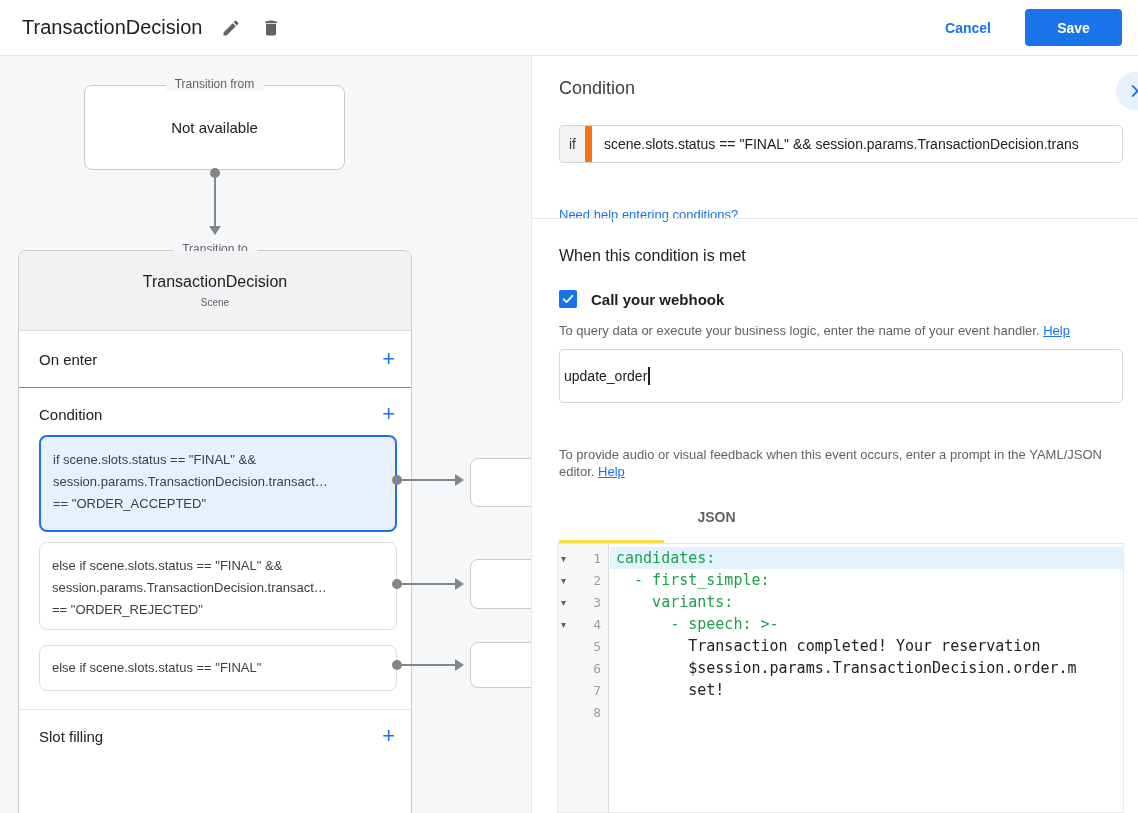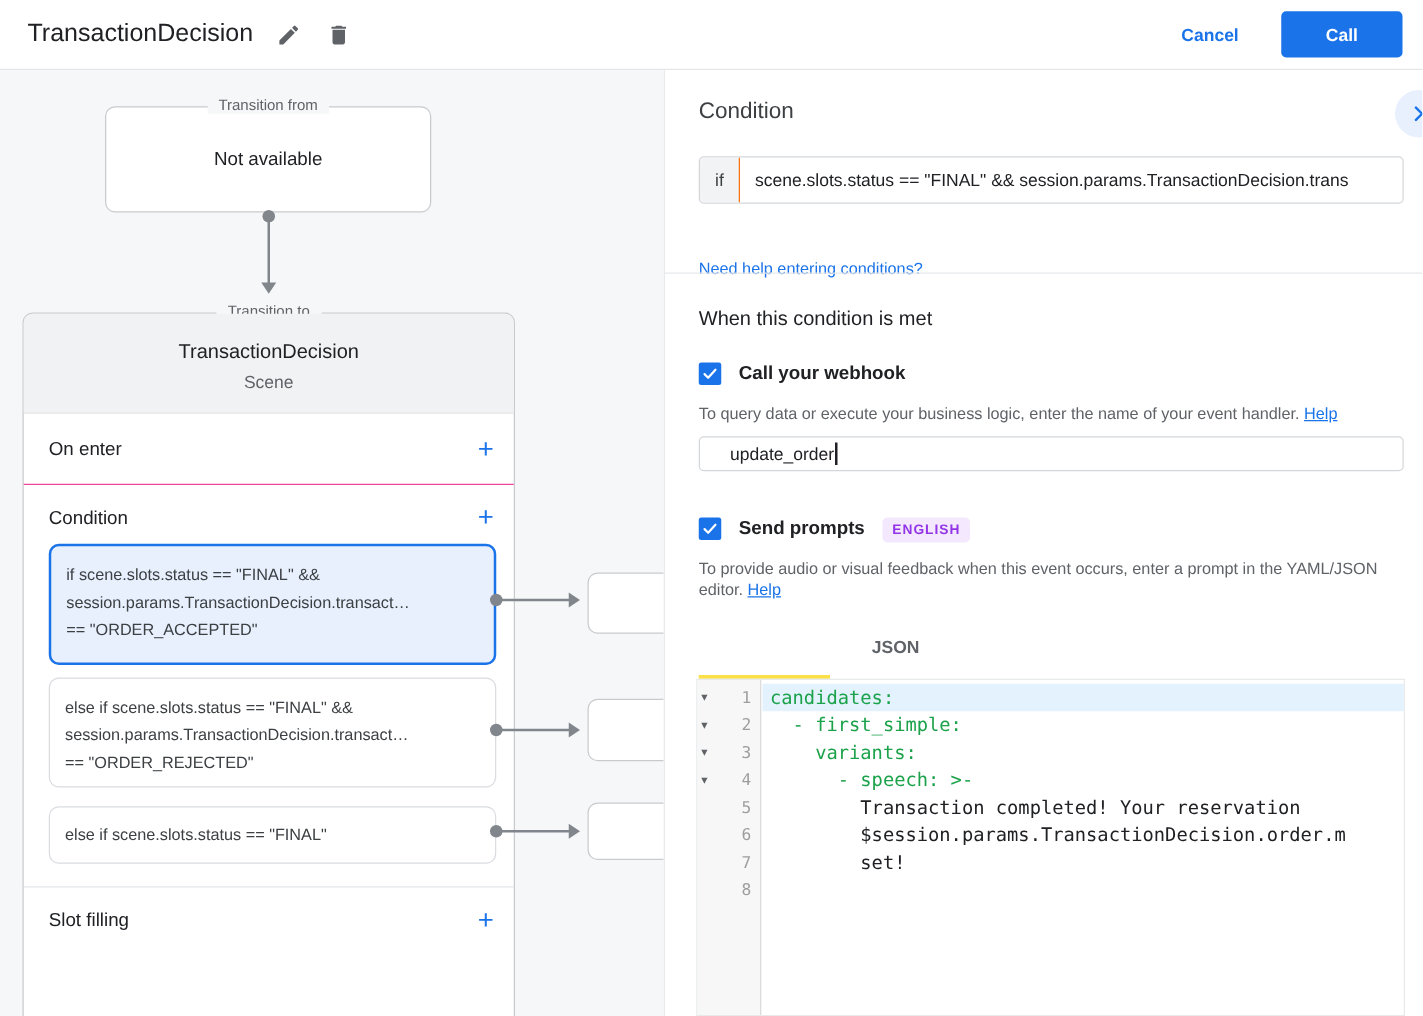--- a/index.html
+++ b/index.html
@@ -22,49 +22,49 @@
   .tfrom-text { font-size:15px; color:#202124; }
   .conn-dot { position:absolute; width:10px; height:10px; border-radius:50%; background:#80868b; }
   .vline { position:absolute; width:2px; background:#80868b; }
   .hline { position:absolute; height:2px; background:#80868b; }
   .arrow-down { position:absolute; width:0; height:0; border-left:6px solid transparent; border-right:6px solid transparent; border-top:9px solid #80868b; }
   .arrow-right { position:absolute; width:0; height:0; border-top:6px solid transparent; border-bottom:6px solid transparent; border-left:9px solid #80868b; }
 
   .tto-card { position:absolute; left:18px; top:194px; width:394px; height:580px; background:#fff; border:1px solid #c8cbce; border-radius:8px 8px 0 0; }
   .tto-header { position:absolute; left:0; top:0; right:0; height:80px; background:#f0f2f3; border-bottom:1px solid #dadce0; border-radius:7px 7px 0 0; text-align:center; }
   .tto-title { font-size:16px; color:#202124; margin-top:22px; }
-  .tto-sub { font-size:14px; color:#5f6368; margin-top:6px; }
+  .tto-sub { font-size:10px; color:#5f6368; margin-top:6px; }
   .sect-row { position:absolute; left:0; right:0; display:flex; align-items:center; }
   .sect-label { font-size:15px; color:#202124; margin-left:20px; }
   .plus-btn { margin-left:auto; margin-right:16px; color:#1a73e8; font-size:22px; font-weight:400; cursor:pointer; line-height:1; }
   .cond-card { position:absolute; left:20px; width:358px; background:#fff; border:1px solid #dadce0; border-radius:8px; font-size:13px; color:#3c4043; padding:12px 12px; line-height:22px; cursor:pointer; }
   .cond-card.selected { border:2px solid #1a73e8; background:#e8f0fe; }
   .cond-line { white-space:nowrap; overflow:hidden; }
   .row-divider { position:absolute; left:0; right:0; height:1px; background:#e4e6e8; }
   .slot-card { position:absolute; left:20px; width:358px; height:50px; background:#fff; border:1px solid #dadce0; border-radius:8px; display:flex; align-items:center; font-size:14px; color:#3c4043; padding-left:12px; cursor:pointer; }
   .target-box { position:absolute; left:470px; width:78px; background:#fff; border:1px solid #c8cbce; border-radius:8px; cursor:pointer; }
 
   
   .panel { position:absolute; left:531px; top:56px; width:607px; height:757px; background:#fff; border-left:1px solid #e7e9eb; overflow:hidden; }
   .panel-title { position:absolute; left:27px; top:22px; font-size:18px; color:#3c4043; }
   .chev-btn { position:absolute; left:584px; top:16px; width:38px; height:38px; border-radius:50%; background:#e8f0fe; display:flex; align-items:center; justify-content:center; cursor:pointer; }
   .if-row { position:absolute; left:27px; top:69px; width:564px; height:38px; border:1px solid #d4d7da; border-radius:4px; display:flex; overflow:hidden; background:#fff; }
-  .if-prefix { width:32px; background:#f1f3f4; border-right:1px solid #f97316; display:flex; align-items:center; justify-content:center; font-size:14px; color:#3c4043; }
+  .if-prefix { width:32px; background:#f1f3f4; border-right:7px solid #f97316; display:flex; align-items:center; justify-content:center; font-size:14px; color:#3c4043; }
   .if-value { flex:1; font-size:14px; color:#202124; line-height:36px; padding:0 12px; white-space:nowrap; overflow:hidden; }
   .link { color:#1a73e8; font-size:13px; cursor:pointer; text-decoration:none; }
   .help-cond-link { position:absolute; left:27px; top:118px;margin-top:33px; }
   .panel-divider { position:absolute; left:0; right:0; top:162px; height:1px; background:#e7e9eb; }
   .when-heading { position:absolute; left:27px; top:191px; font-size:16px; color:#202124; }
-  .check-row { position:absolute; left:27px; display:flex; }
+  .check-row { position:absolute; left:27px; display:flex; align-items:center; }
   .checkbox { width:18px; height:18px; border-radius:2px; background:#1a73e8; display:flex; align-items:center; justify-content:center; cursor:pointer; flex:none; }
   .check-label { font-size:15px; font-weight:700; color:#202124; margin-left:14px; }
   .badge { margin-left:14px; background:#f3e8fd; color:#9334e6; font-size:11px; font-weight:700; letter-spacing:0.8px; padding:4px 8px; border-radius:4px; }
   .helper { position:absolute; left:27px; font-size:13px; color:#5f6368; line-height:17px; }
   .helper .link { text-decoration:underline; font-size:13px; }
-  .text-input { position:absolute; left:27px; width:564px; height:28px; border:1px solid #d4d7da; border-radius:4px; display:flex; align-items:center; padding-left:24px; font-size:14px; color:#202124; cursor:text; background:#fff; }
+  .text-input { position:absolute; left:27px; width:564px; height:54px; border:1px solid #d4d7da; border-radius:4px; display:flex; align-items:center; padding-left:4px; font-size:14px; color:#202124; cursor:text; background:#fff; }
   .caret { display:inline-block; width:1.5px; height:18px; background:#202124; margin-left:1px; }
   .tabs { position:absolute; left:27px; top:440px; display:flex; }
   .tab { width:105px; height:42px; display:flex; align-items:center; justify-content:center; font-size:14px; font-weight:700; color:#5f6368; cursor:pointer; }
   .tab.active { background:#fde047; color:#1a73e8;margin-top:44px; }
 
   
   .editor { position:absolute; left:25px; top:487px; width:567px; height:270px; border:1px solid #e7e9eb; background:#fff; font-family:"DejaVu Sans Mono", monospace; }
   .gutter { position:absolute; left:0; top:0; bottom:0; width:51px; background:#f7f7f7; border-right:1px solid #dcdcdc; padding-top:3px; }
   .g-row { height:22px; display:flex; align-items:center; }
   .fold { width:16px; padding-left:3px; font-size:10px; color:#5f6368; cursor:pointer; font-family:"Liberation Sans", sans-serif; }
@@ -85,21 +85,21 @@
         <path d="M3 17.25V21h3.75L17.81 9.94l-3.75-3.75L3 17.25zM20.71 7.04a1 1 0 0 0 0-1.41l-2.34-2.34a1 1 0 0 0-1.41 0l-1.83 1.83 3.75 3.75 1.83-1.83z"></path>
       </svg>
   </div>
   <div class="tb-icon">
     <svg width="20" height="20" viewBox="0 0 24 24">
         <path d="M6 19c0 1.1.9 2 2 2h8c1.1 0 2-.9 2-2V7H6v12zM19 4h-3.5l-1-1h-5l-1 1H5v2h14V4z"></path>
       </svg>
   </div>
   <div class="topbar-actions">
     <div class="cancel-btn">Cancel</div>
-    <button class="save-btn">Call</button>
+    <button class="save-btn">Save</button>
   </div>
 </div>
 
 <div class="canvas">
 
   <div class="tfrom-box">
     <div class="legend">Transition from</div>
     <div class="tfrom-text">Not available</div>
   </div>
 
@@ -201,31 +201,20 @@
   </div>
   <div class="helper" style="top:266px;">
     <span>To query data or execute your business logic, enter the name of your event handler.</span>
     <a class="link">Help</a>
   </div>
   <div class="text-input" style="top:293px;">
     <span>update_order</span>
     <span class="caret"></span>
   </div>
 
-  <div class="check-row" style="top:358px;">
-    <div class="checkbox">
-      <span style="display:flex;">
-        <svg width="14" height="14" viewBox="0 0 24 24" fill="none" stroke="#fff" stroke-width="3" stroke-linecap="round" stroke-linejoin="round">
-            <path d="M4.5 12.5l5 5 10-11"></path>
-          </svg>
-      </span>
-    </div>
-    <div class="check-label">Send prompts</div>
-    <div class="badge">ENGLISH</div>
-  </div>
   <div class="helper" style="top:390px; width:552px;">
     <span>To provide audio or visual feedback when this event occurs, enter a prompt in the YAML/JSON editor.</span>
     <a class="link">Help</a>
   </div>
 
   <div class="tabs">
     <div class="tab active">YAML</div>
     <div class="tab">JSON</div>
   </div>
 

